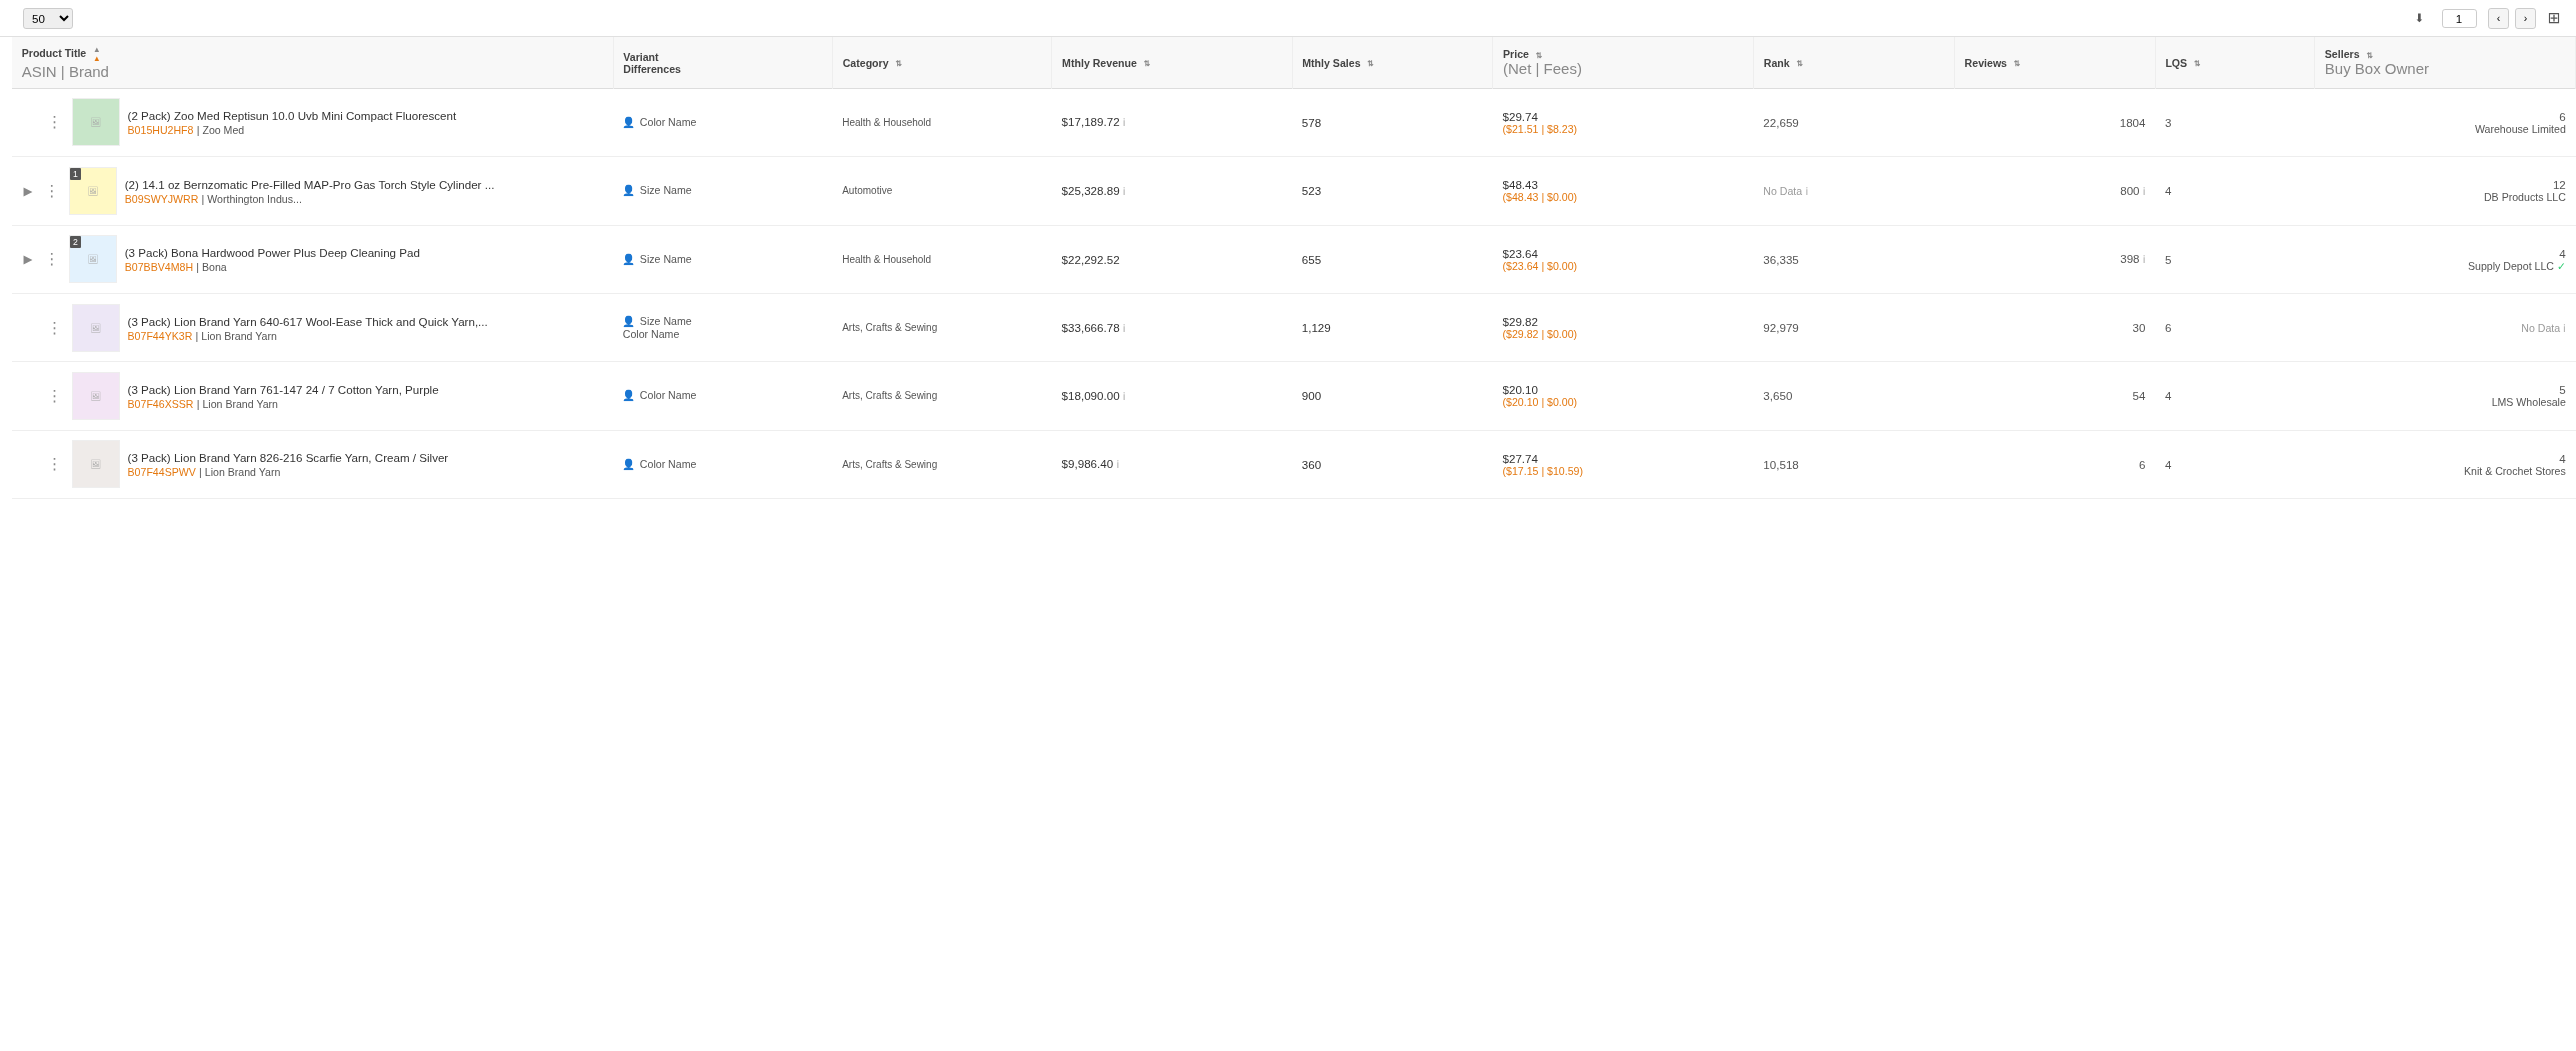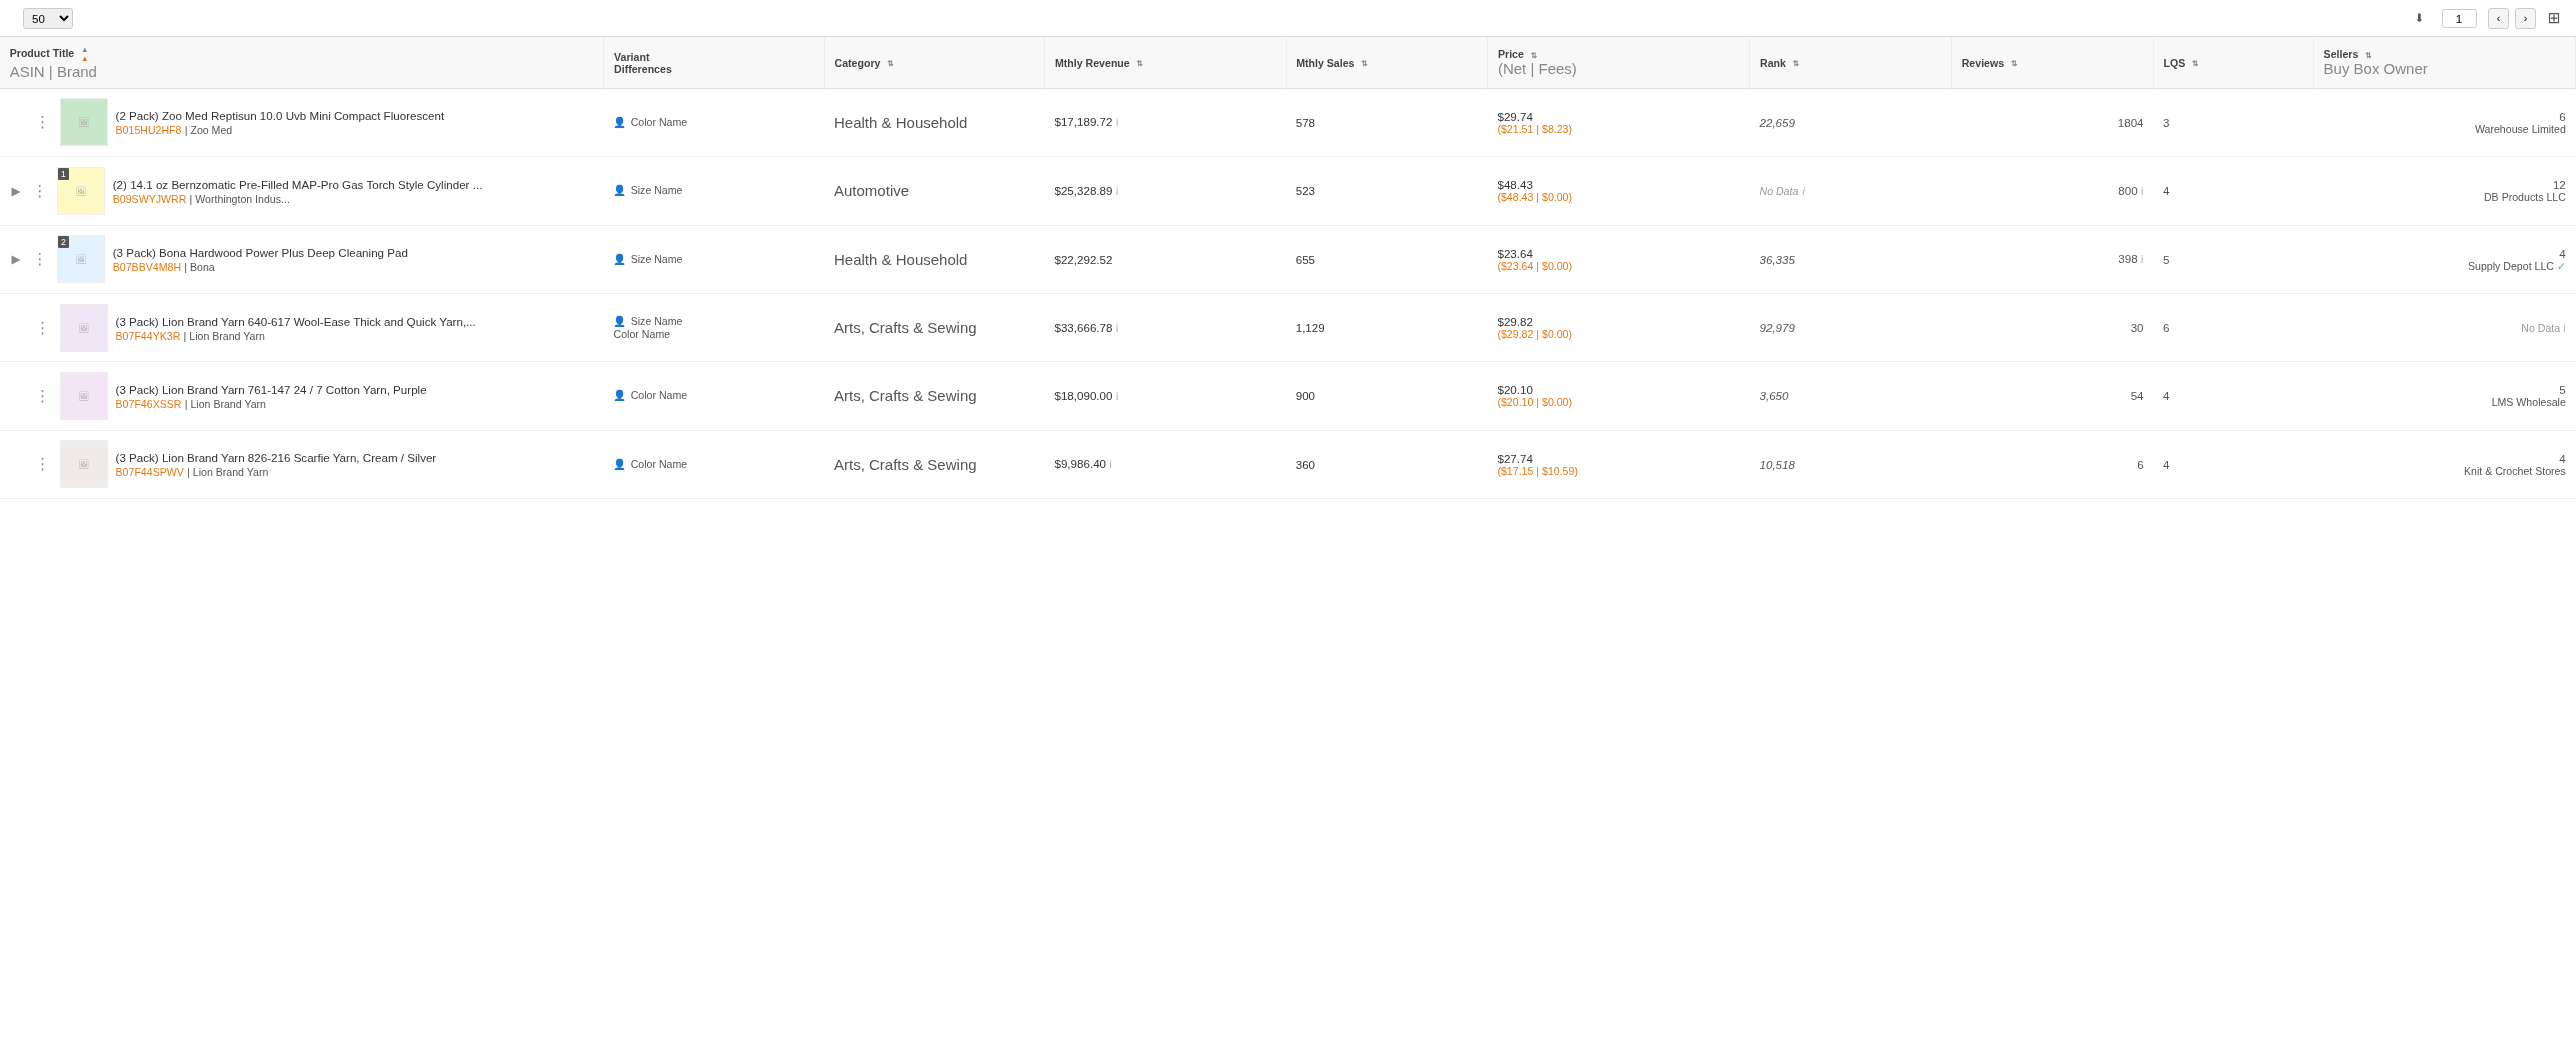--- a/index.html
+++ b/index.html
@@ -24,47 +24,47 @@
     .page-input { width: 35px; border: 1px solid #ccc; border-radius: 2.9px; padding: 1.9px 3.9px; text-align: center; font-size: 11.6px; }
     .nav-btn {
       width: 21px; height: 21px; border: 1px solid #ccc; border-radius: 2.9px; background: #f5f5f5;
       cursor: pointer; display: flex; align-items: center; justify-content: center; font-size: 10.6px;
     }
     .download-btn {
       background: none; border: none; cursor: pointer; color: #555; font-size: 11.6px; display: flex; align-items: center; gap: 3.9px;
     }
     .grid-icon { font-size: 15.5px; color: #555; cursor: pointer; }
 
-    .table-container { overflow-x: auto; }
+    .table-container { overflow-x: auto; padding-left: 12px; }
     table { width: 100%; border-collapse: collapse; }
     thead tr { background: #f8f8f8; border-bottom: 1.9px solid #ddd; }
     thead th {
       padding: 7.7px 9.7px; text-align: left; font-size: 10.6px; font-weight: 600; color: #444;
       white-space: nowrap; border-right: 1px solid #eee; position: relative;
     }
     thead th .sort-icons { display: inline-flex; flex-direction: column; margin-left: 3.9px; font-size: 7.7px; color: #888; vertical-align: middle; }
     thead th .col-sub { font-size: 15px; color: #888; font-weight: normal; }
     tbody tr { border-bottom: 1px solid #eee; }
     td { padding: 9.7px 9.7px; vertical-align: middle; font-size: 11.6px; }
     
     .product-cell { display: flex; align-items: center; gap: 7.7px; min-width: 271px; }
     .product-img { width: 48px; height: 48px; object-fit: contain; background: #f5f5f5; border: 1px solid #eee; flex-shrink: 0; display: flex; align-items: center; justify-content: center; font-size: 9.7px; color: #aaa; position: relative; }
     .product-badge { position: absolute; top: 0; left: 0; background: #555; color: #fff; font-size: 8.7px; padding: 1px 2.9px; border-radius: 1px; }
     .product-info { flex: 1; }
     .product-title { font-size: 11.6px; color: #333; line-height: 1.3; font-weight: 500; }
     .product-asin { font-size: 10.6px; color: #e47911; margin-top: 1.9px; }
     .product-brand { font-size: 10.6px; color: #555; }
     
     .variant-cell { font-size: 10.6px; color: #555; }
-    .category-cell { font-size: 15px; color: #555; margin-top: 28px; }
+    .category-cell { font-size: 10px; color: #555; margin-top: 28px; }
     .revenue-cell { font-size: 11.6px; color: #333; }
     .sales-cell { font-size: 11.6px; color: #333; }
     .price-main { font-size: 11.6px; color: #333; font-weight: 500; }
     .price-sub { font-size: 10.6px; color: #e47911; }
-    .rank-cell { font-size: 11.6px; color: #555; font-style: italic; }
+    .rank-cell { font-size: 11.6px; color: #555; }
     .no-data { color: #999; font-size: 10.6px; }
     .reviews-cell { font-size: 11.6px; color: #555; text-align: right; }
     .lqs-cell { font-size: 11.6px; color: #555; }
     .sellers-cell { font-size: 11.6px; color: #555; text-align: right; }
     .seller-name { font-size: 10.6px; color: #555; }
     .green-check { color: #2ecc71; }
     .dots-btn { background: none; border: none; cursor: pointer; color: #888; font-size: 15.5px; padding: 1.9px; }
     .expand-btn { background: none; border: none; cursor: pointer; color: #888; font-size: 11.6px; padding: 1.9px; }
     
     .info-icon { color: #aaa; font-size: 10.6px; cursor: pointer; }

